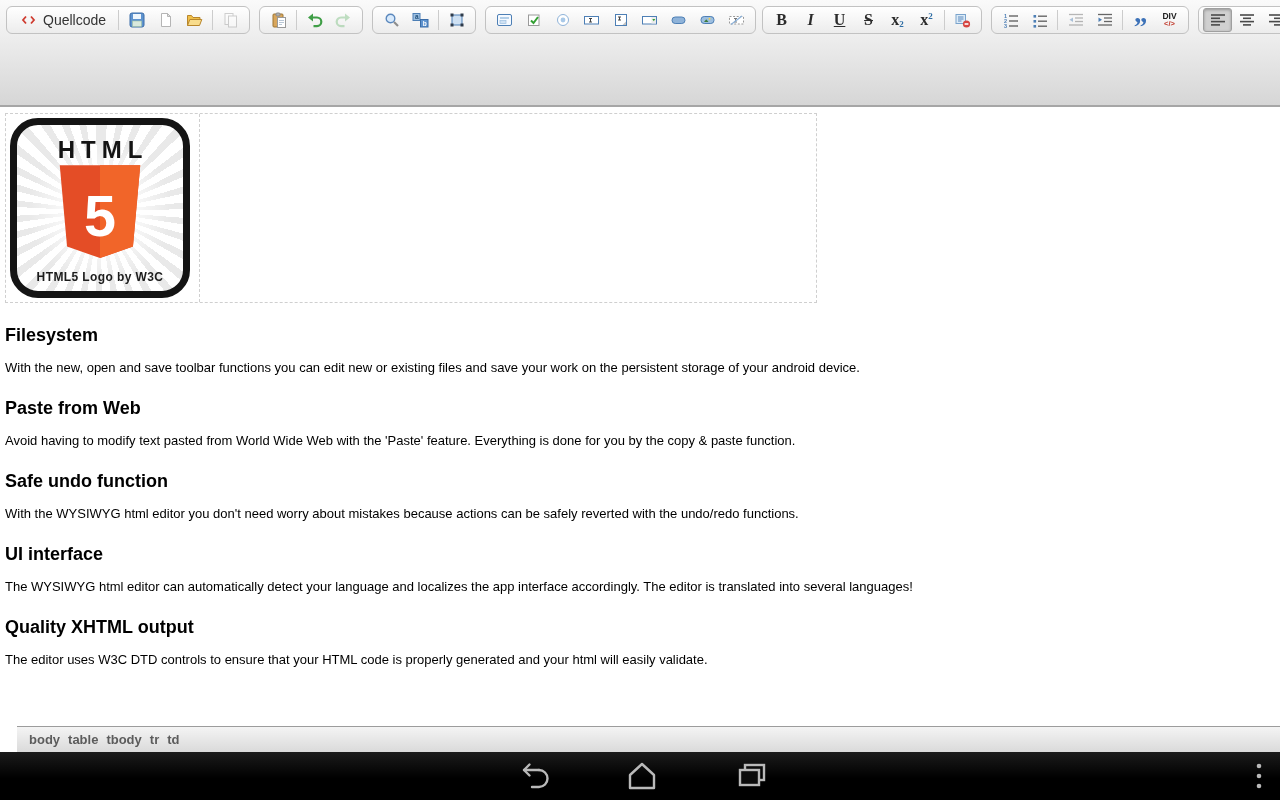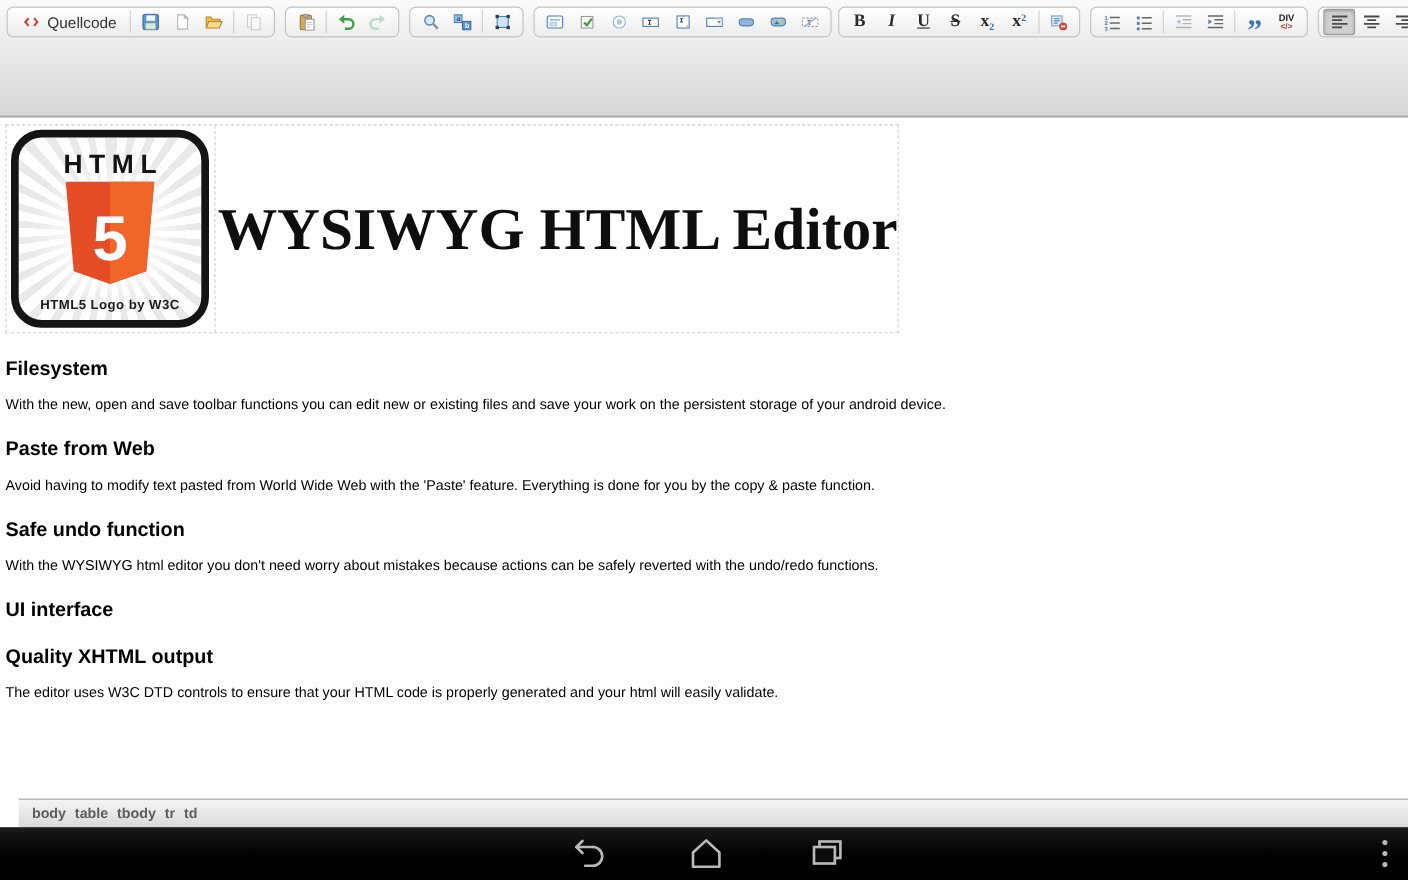--- a/index.html
+++ b/index.html
@@ -540,36 +540,34 @@
       <div class="logo">
         <div class="htmltxt">HTML</div>
         <svg width="92" height="100" viewBox="0 0 96 102">
           <path d="M6 0h84l-7.6 85L48 97 13.6 85z" fill="#e44d26"></path>
           <path d="M48 0h42l-7.6 85L48 97z" fill="#f16529"></path>
           <text x="48" y="74" font-size="60" font-weight="bold" fill="#ffffff" text-anchor="middle">5</text>
         </svg>
         <div class="cap">HTML5 Logo by W3C</div>
       </div>
     </div>
-    <div class="cell-title">
-      <h1>WYSIWYG HTML Editor</h1>
-    </div>
   </div>
 
 
   <h2>Filesystem</h2>
   <p>With the new, open and save toolbar functions you can edit new or existing files and save your work on the persistent storage of your android device.</p>
 
   <h2>Paste from Web</h2>
   <p>Avoid having to modify text pasted from World Wide Web with the 'Paste' feature. Everything is done for you by the copy &amp; paste function.</p>
 
   <h2>Safe undo function</h2>
   <p>With the WYSIWYG html editor you don't need worry about mistakes because actions can be safely reverted with the undo/redo functions.</p>
 
   <h2>UI interface</h2>
+  <p>The WYSIWYG html editor can automatically detect your language and localizes the app interface accordingly. The editor is translated into several languages!</p>
 
   <h2>Quality XHTML output</h2>
   <p>The editor uses W3C DTD controls to ensure that your HTML code is properly generated and your html will easily validate.</p>
 </div>
 
 <div class="crumbs">
   <span class="crumb">body</span>
   <span class="crumb">table</span>
   <span class="crumb">tbody</span>
   <span class="crumb">tr</span>

